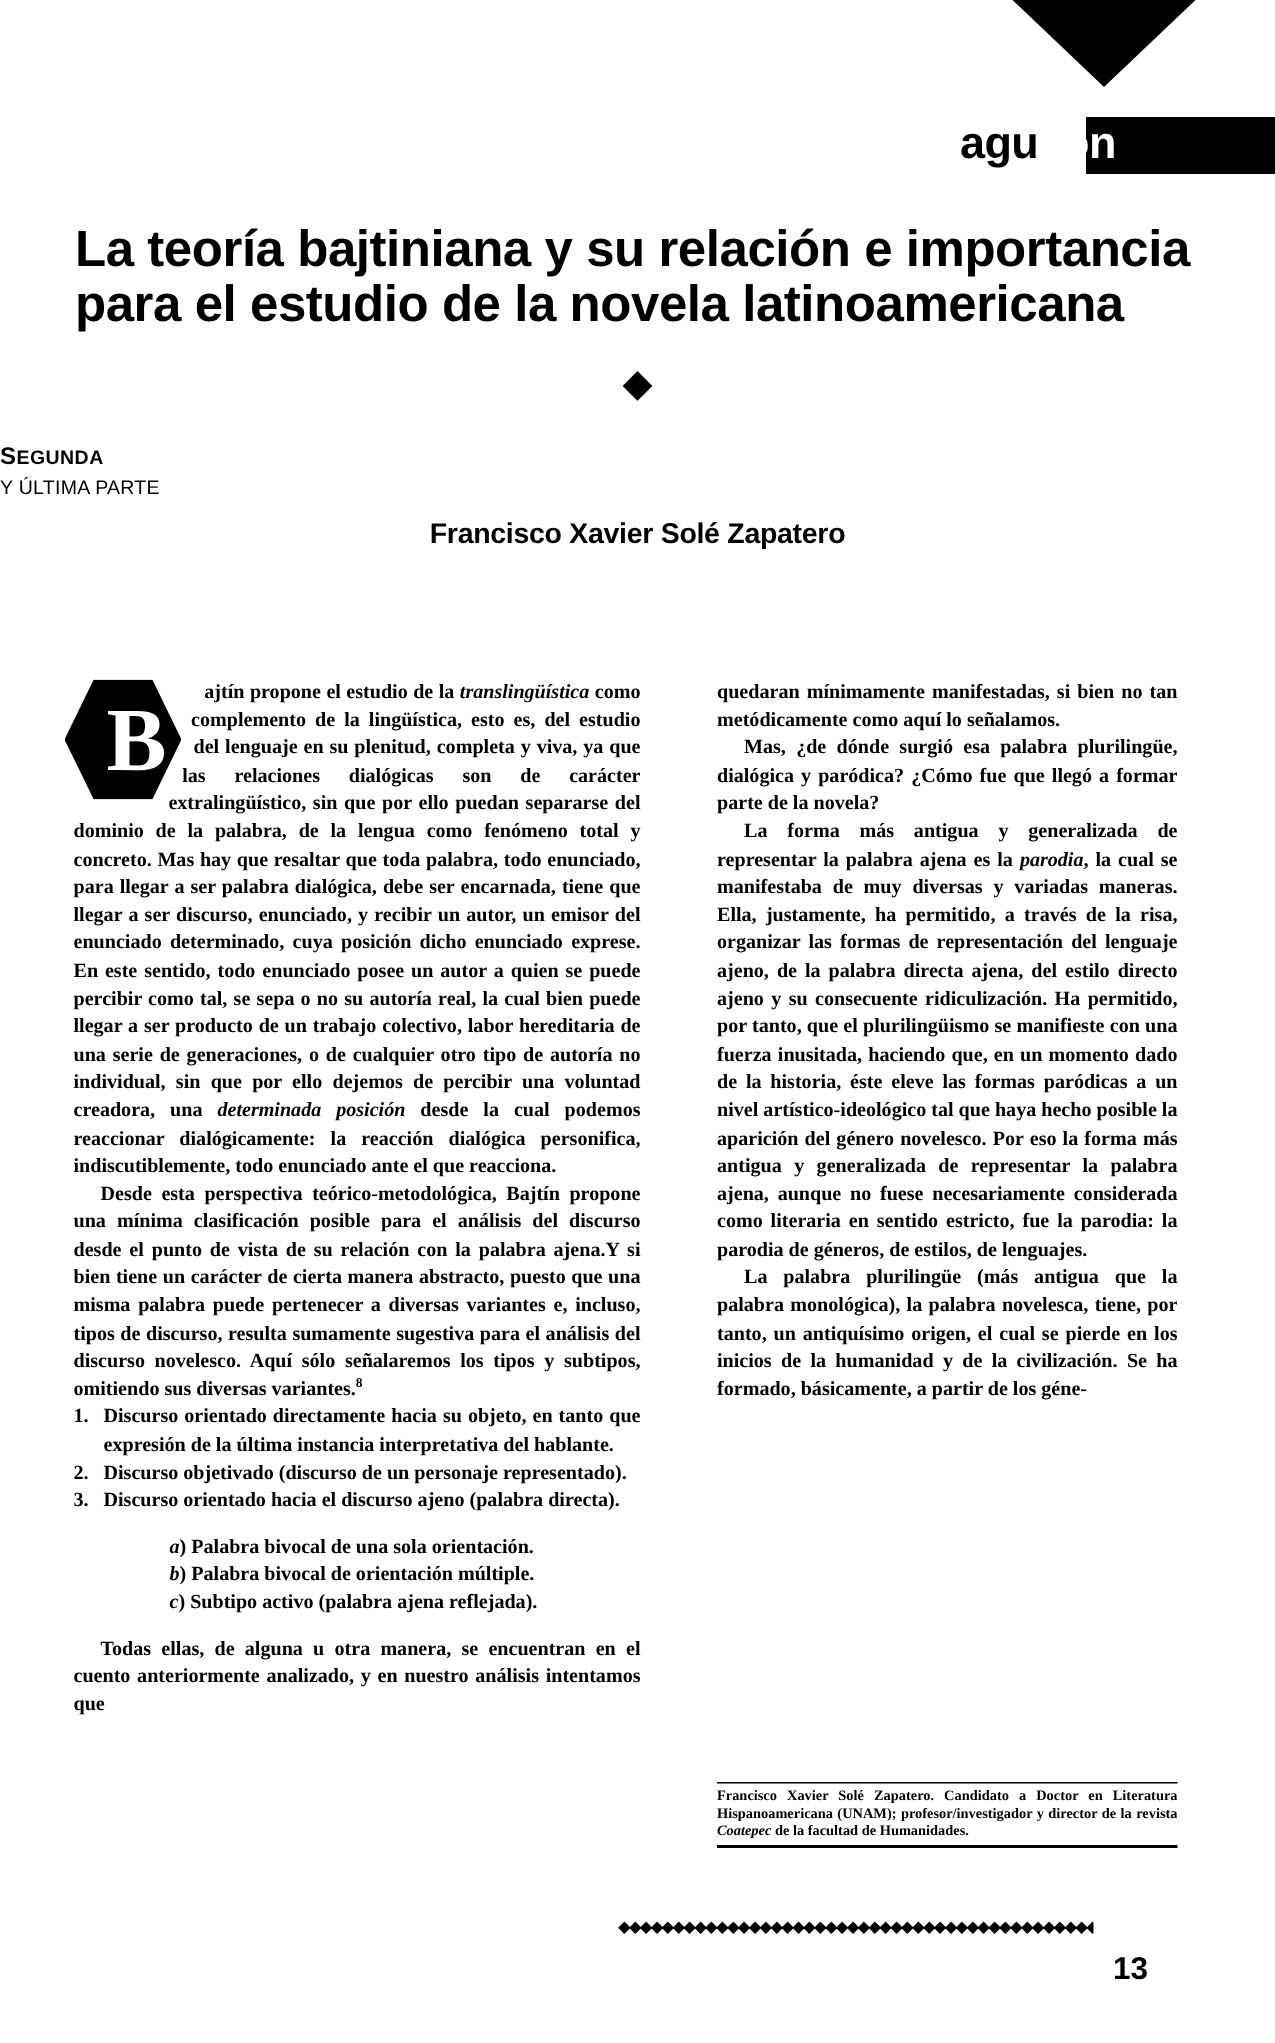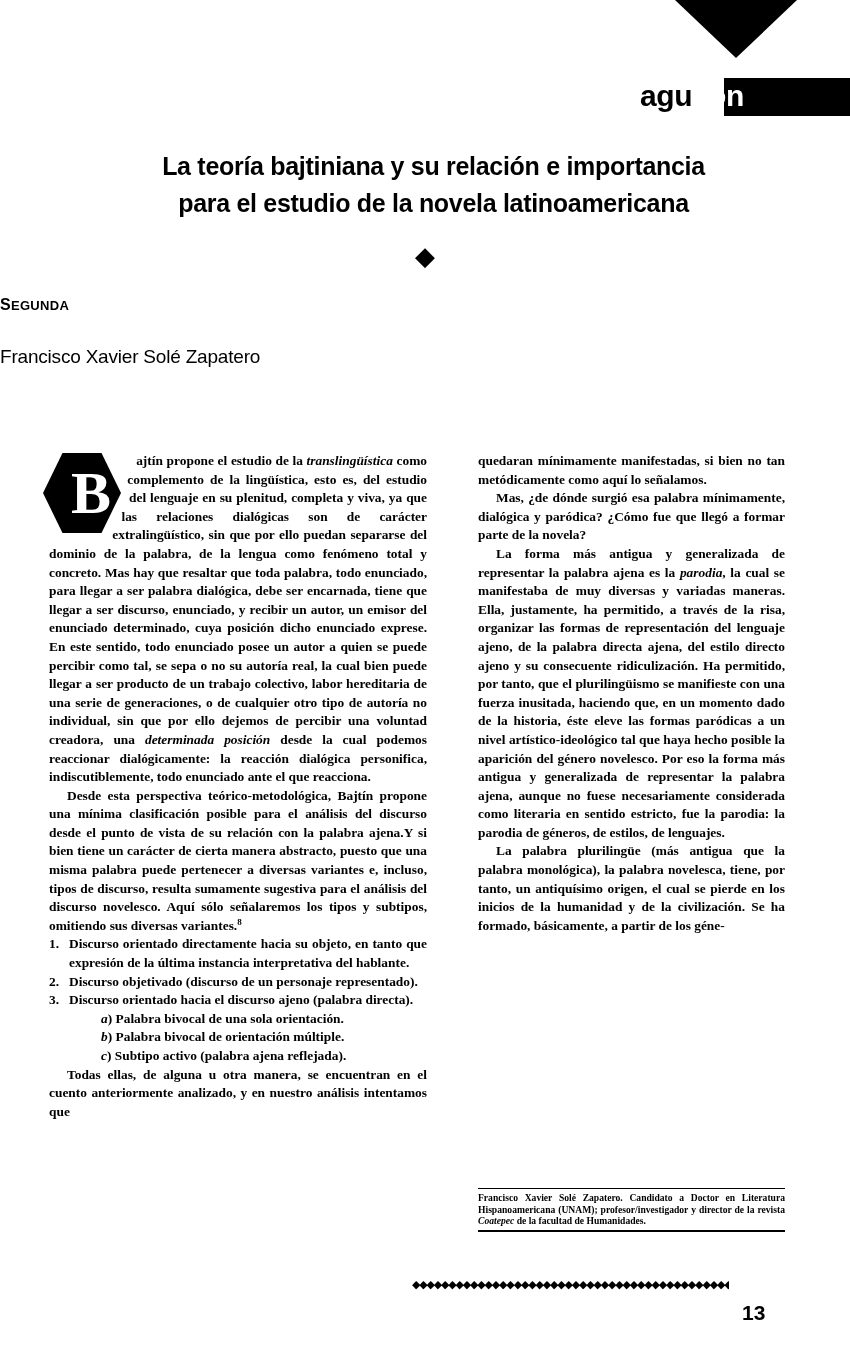--- a/index.html
+++ b/index.html
@@ -32,42 +32,41 @@
     font-family:"Liberation Sans","DejaVu Sans",sans-serif;
     font-weight:700;font-size:30px;letter-spacing:-0.4px;
     line-height:38px;white-space:nowrap;
   }
   .brand-text .lt{color:#000000;}
   .brand-text .dk{color:#ffffff;}
 
   
   .title{
     position:absolute;left:50px;right:33px;top:148px;
-    text-align:center;
     font-family:"Liberation Sans","DejaVu Sans",sans-serif;
-    font-weight:700;font-size:25px;line-height:37px;
+    font-weight:700;font-size:34px;line-height:37px;
     letter-spacing:-0.3px;
   }
   .diamond{
     position:absolute;left:0;right:0;top:243px;text-align:center;
     font-size:26px;line-height:26px;
     font-family:"DejaVu Sans",sans-serif;
   }
   .part{
     position:absolute;left:0;right:0;top:295px;
     font-family:"Liberation Sans","DejaVu Sans",sans-serif;
     font-weight:700;
   }
   .part .l1{display:block;font-size:16px;line-height:20px;letter-spacing:0.3px;}
   .part .l1 .sm{font-size:13px;}
   .part .l2{display:block;font-size:13px;line-height:19px;font-weight:400;letter-spacing:0.2px;}
   .byline{
-    position:absolute;left:0;right:0;top:345px;
+    position:absolute;left:0;right:0;top:345px;text-align:center;
     font-family:"Liberation Sans","DejaVu Sans",sans-serif;
-    font-weight:400;font-size:19px;line-height:24px;letter-spacing:-0.2px;
+    font-weight:700;font-size:19px;line-height:24px;letter-spacing:-0.2px;
   }
 
   
   .col{
     position:absolute;top:452px;
     font-size:13.4px;line-height:18.6px;
     font-weight:700;
     text-align:justify;
     -webkit-hyphens:none;hyphens:none;
   }
@@ -95,21 +94,21 @@
   }
 
   
   ol.disc-list{
     margin:0;padding:0;list-style:none;
   }
   ol.disc-list>li{
     position:relative;padding-left:20px;text-align:justify;
   }
   ol.disc-list>li>.num{position:absolute;left:0;top:0;}
-  .sublist{margin:0;padding:0 0 0 52px;list-style:none;}
+  .sublist{margin:12px;padding:0 0 0 52px;list-style:none;}
   .sublist li{text-indent:0;}
 
   
   .footnote{
     position:absolute;left:478px;top:1152px;width:307px;
     border-top:1.6px solid #000000;border-bottom:2px solid #000000;
     padding:3px 0 3px 0;
     font-size:9.6px;line-height:11.6px;font-weight:700;text-align:justify;margin-top:36px;
   }
   .footnote i{font-style:italic;}
@@ -143,20 +142,21 @@
 
   <div class="title">
     <span>La teoría bajtiniana y su relación e importancia</span><br>
     <span>para el estudio de la novela latinoamericana</span>
   </div>
 
   <div class="diamond">◆</div>
 
   <div class="part">
     <span class="l1"><span>S</span><span class="sm">EGUNDA</span></span>
+    <span class="l2">Y ÚLTIMA PARTE</span>
   </div>
 
   <div class="byline">Francisco Xavier Solé Zapatero</div>
 
   <div class="col col-left">
     <p><span class="dropcap">
           <span class="hexbg"></span>
           <span class="hexletter">B</span>
         </span><span>ajtín propone el estudio de la </span><i>translingüística</i><span> como complemento de la lingüística, esto es, del estudio del lenguaje en su plenitud, completa y viva, ya que las relaciones dialógicas son de carácter extralingüístico, sin que por ello puedan separarse del dominio de la palabra, de la lengua como fenómeno total y concreto. Mas hay que resaltar que toda palabra, todo enunciado, para llegar a ser palabra dialógica, debe ser encarnada, tiene que llegar a ser discurso, enunciado, y recibir un autor, un emisor del enunciado determinado, cuya posición dicho enunciado exprese. En este sentido, todo enunciado posee un autor a quien se puede percibir como tal, se sepa o no su autoría real, la cual bien puede llegar a ser producto de un trabajo colectivo, labor hereditaria de una serie de generaciones, o de cualquier otro tipo de autoría no individual, sin que por  ello dejemos de percibir una voluntad creadora, una </span><i>determinada posición</i><span> desde la cual podemos reaccionar dialógicamente: la reacción dialógica personifica, indiscutiblemente, todo enunciado ante el que reacciona.</span></p>
 
@@ -172,21 +172,21 @@
       <li><i>a</i><span>) Palabra bivocal de una sola orientación.</span></li>
       <li><i>b</i><span>) Palabra bivocal de orientación múltiple.</span></li>
       <li><i>c</i><span>) Subtipo activo (palabra ajena reflejada).</span></li>
     </ul>
 
     <p>Todas ellas, de alguna u otra manera, se encuentran en el cuento anteriormente analizado, y en nuestro análisis intentamos que</p>
   </div>
 
   <div class="col col-right">
     <p class="noind">quedaran mínimamente manifestadas, si bien no tan metódicamente como aquí lo señalamos.</p>
-    <p>Mas, ¿de dónde surgió esa palabra mínimamente, dialógica y paródica? ¿Cómo fue que llegó a formar parte de la novela?</p>
+    <p>Mas, ¿de dónde surgió esa palabra plurilingüe, dialógica y paródica? ¿Cómo fue que llegó a formar parte de la novela?</p>
     <p><span>La forma más antigua y generalizada de representar la palabra ajena es la </span><i>parodia</i><span>, la cual se manifestaba de muy diversas y variadas maneras. Ella, justamente, ha permitido, a través de la risa, organizar las formas de representación del lenguaje ajeno, de la palabra directa ajena, del estilo directo ajeno y su consecuente ridiculización. Ha permitido, por tanto, que el plurilingüismo se manifieste con una fuerza inusitada, haciendo que, en un momento dado de la historia, éste eleve las formas paródicas a un nivel artístico-ideológico tal que haya hecho posible la aparición del género novelesco. Por eso la forma más antigua y generalizada de representar la palabra ajena, aunque no fuese necesariamente considerada como literaria en sentido estricto, fue la parodia: la parodia de géneros, de estilos, de lenguajes.</span></p>
     <p>La palabra plurilingüe (más antigua que la palabra monológica), la palabra novelesca, tiene, por tanto, un antiquísimo origen, el cual se pierde en los inicios de la humanidad y de la civilización. Se ha formado, básicamente, a partir de los géne-</p>
   </div>
 
   <div class="footnote"><span>Francisco Xavier Solé Zapatero. Candidato a Doctor en   Literatura Hispanoamericana (UNAM); profesor/investigador y director de la revista </span><i>Coatepec</i><span> de la facultad de Humanidades.</span></div>
 
   <div class="footer">
     <div class="diamonds">◆◆◆◆◆◆◆◆◆◆◆◆◆◆◆◆◆◆◆◆◆◆◆◆◆◆◆◆◆◆◆◆◆◆◆◆◆◆◆◆◆◆◆◆◆◆</div>
     <div class="pageno">13</div>
   </div>

